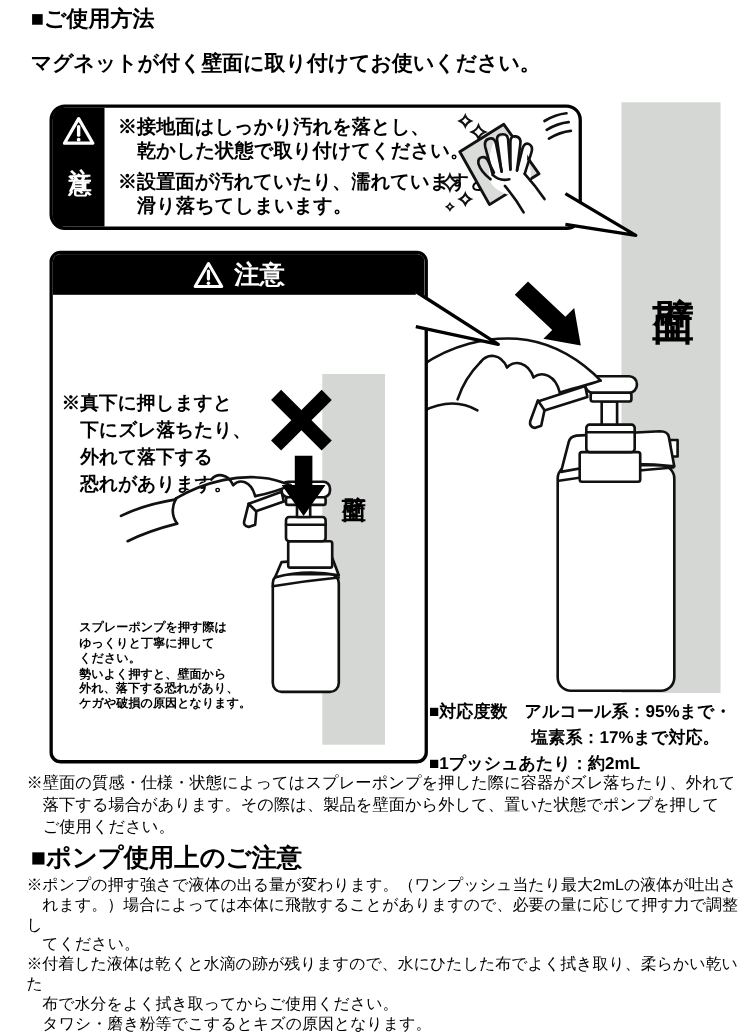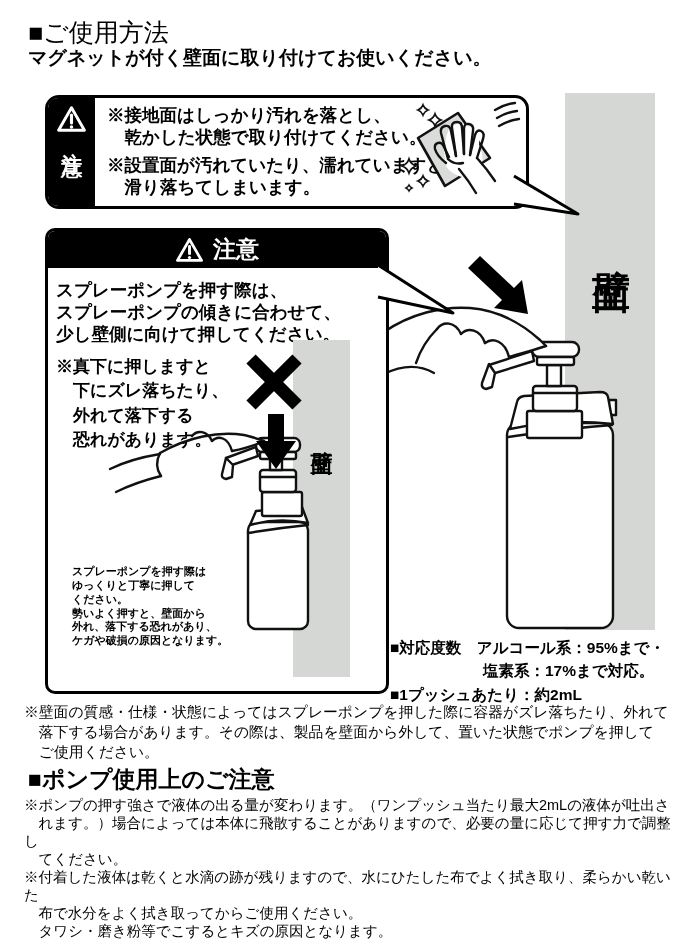--- a/index.html
+++ b/index.html
@@ -2,21 +2,21 @@
 <html><head>
 <meta charset="utf-8">
 <style>
   html,body{margin:0;padding:0;background:#fff;}
   .page{position:relative;width:680px;height:940px;background:#fff;overflow:hidden;
         font-family:"Liberation Sans",sans-serif;color:#000;}
   .abs{position:absolute;}
   .pre{white-space:pre-wrap;margin:0;}
   .vert{writing-mode:vertical-rl;text-orientation:upright;}
 
-  .page-title{left:28px;top:16px;font-size:25px;font-weight:400;}
+  .page-title{left:28px;top:4px;font-size:20px;font-weight:700;}
   .intro{left:28px;top:45px;font-size:19px;font-weight:700;}
 
   
   .wall-strip{left:565px;top:93px;width:90px;height:537px;background:#d5d7d4;
               display:flex;justify-content:center;}
   .wall-strip .wall-label{margin-top:145px;font-size:38px;font-weight:800;letter-spacing:10px;line-height:1.1;}
 
   
   .box1{left:45px;top:95px;width:478px;height:108px;border:3px solid #000;border-radius:14px;
         background:#fff;display:flex;z-index:2;}
@@ -146,23 +146,20 @@
   <div class="abs box2">
     <div class="box2-header">
       <svg width="29" height="26" viewBox="0 0 36 32">
         <path d="M18 3 L33 29 L3 29 Z" fill="none" stroke="#fff" stroke-width="3.4" stroke-linejoin="round"></path>
         <line x1="18" y1="11.5" x2="18" y2="20.5" stroke="#fff" stroke-width="3.6" stroke-linecap="round"></line>
         <circle cx="18" cy="25.3" r="2" fill="#fff"></circle>
       </svg>
       <span>注意</span>
     </div>
 
-    <p class="pre box2-intro">スプレーポンプを押す際は、
-スプレーポンプの傾きに合わせて、
-少し壁側に向けて押してください。</p>
     <p class="pre box2-warning">※真下に押しますと
 　下にズレ落ちたり、
 　外れて落下する
 　恐れがあります。</p>
 
     <div class="inner-strip">
       <div class="wall-label vert">壁面</div>
     </div>
 
     <svg class="x-mark" width="60" height="60">

